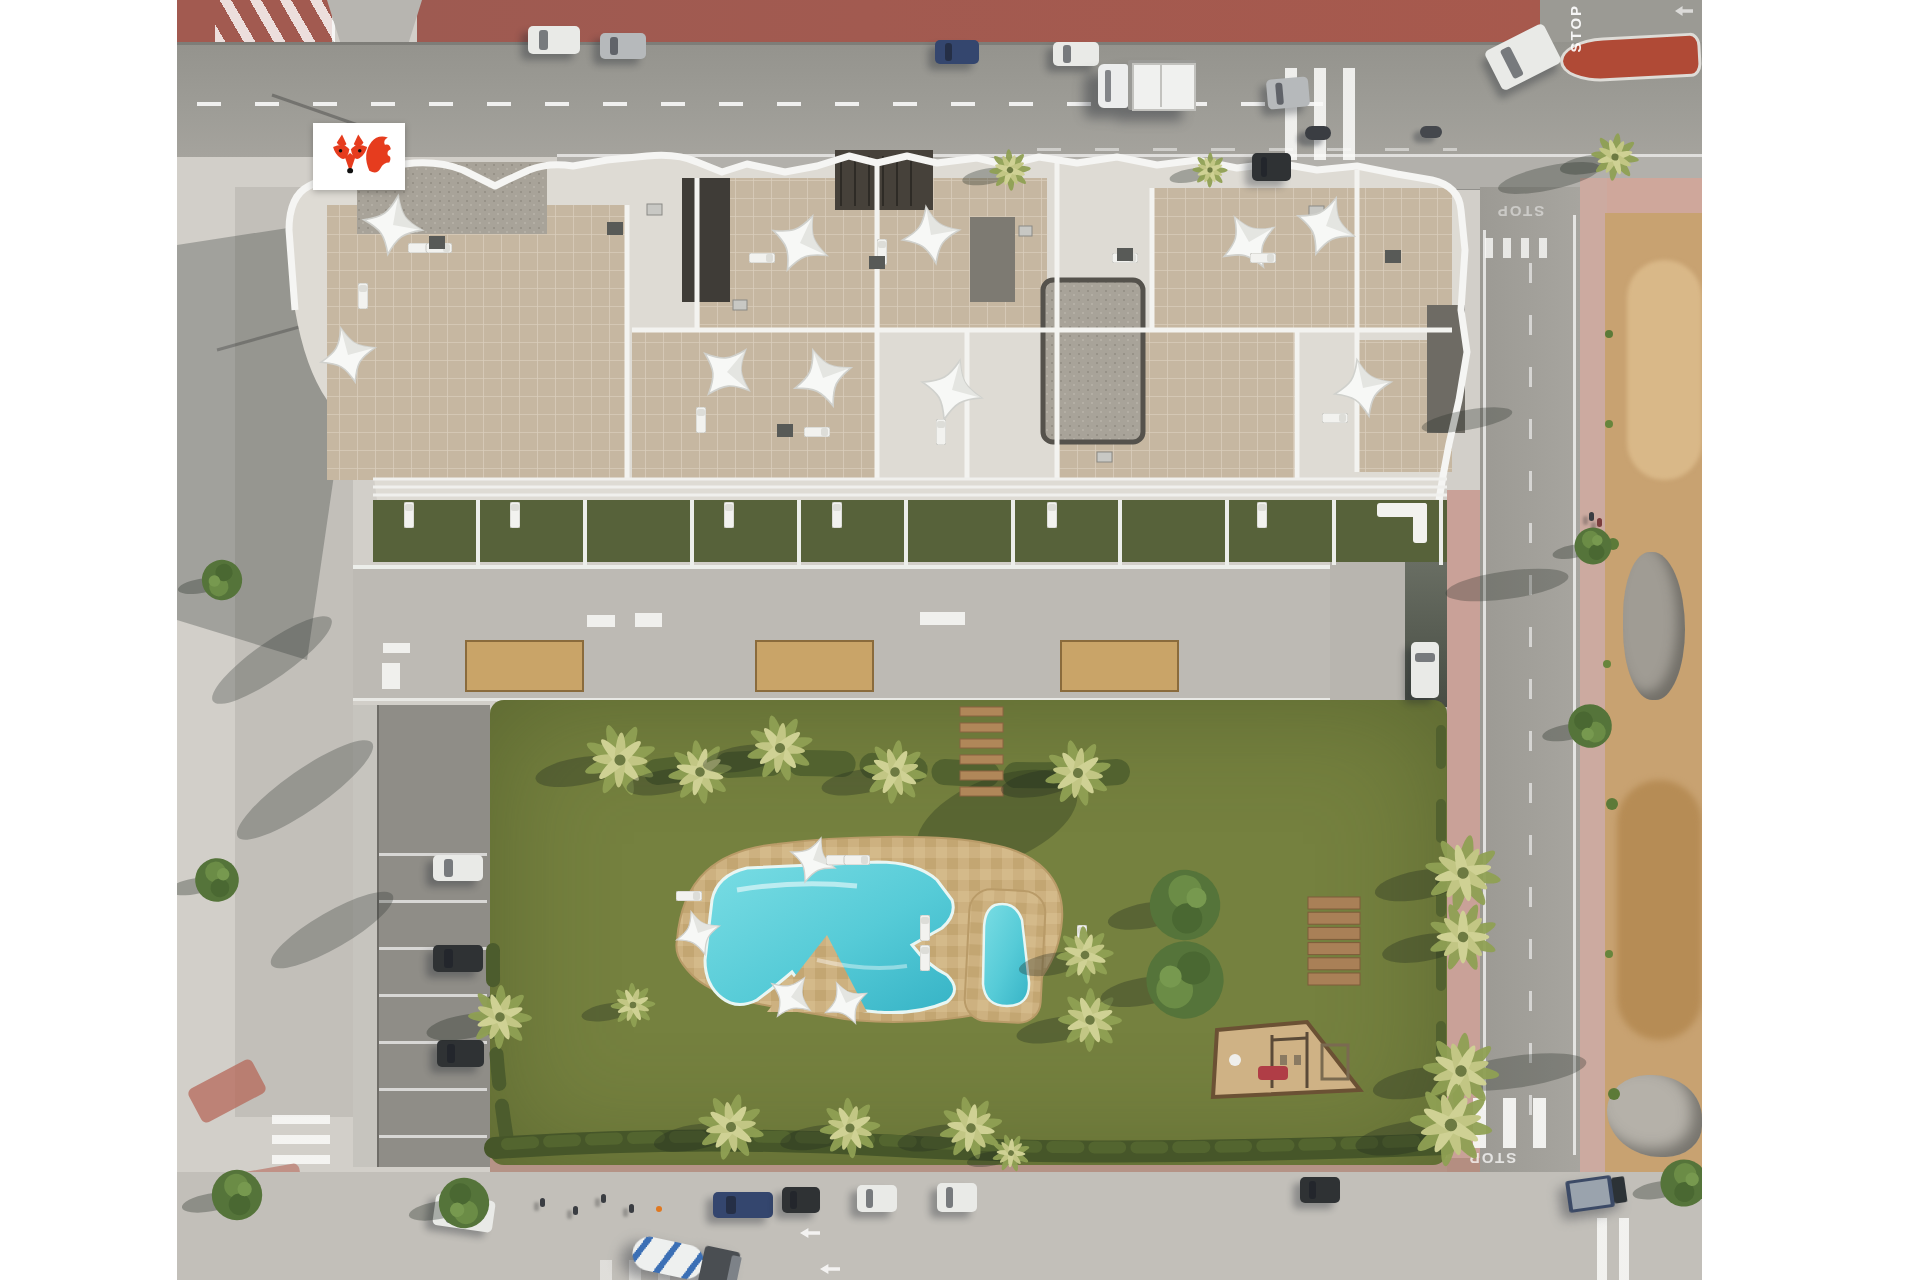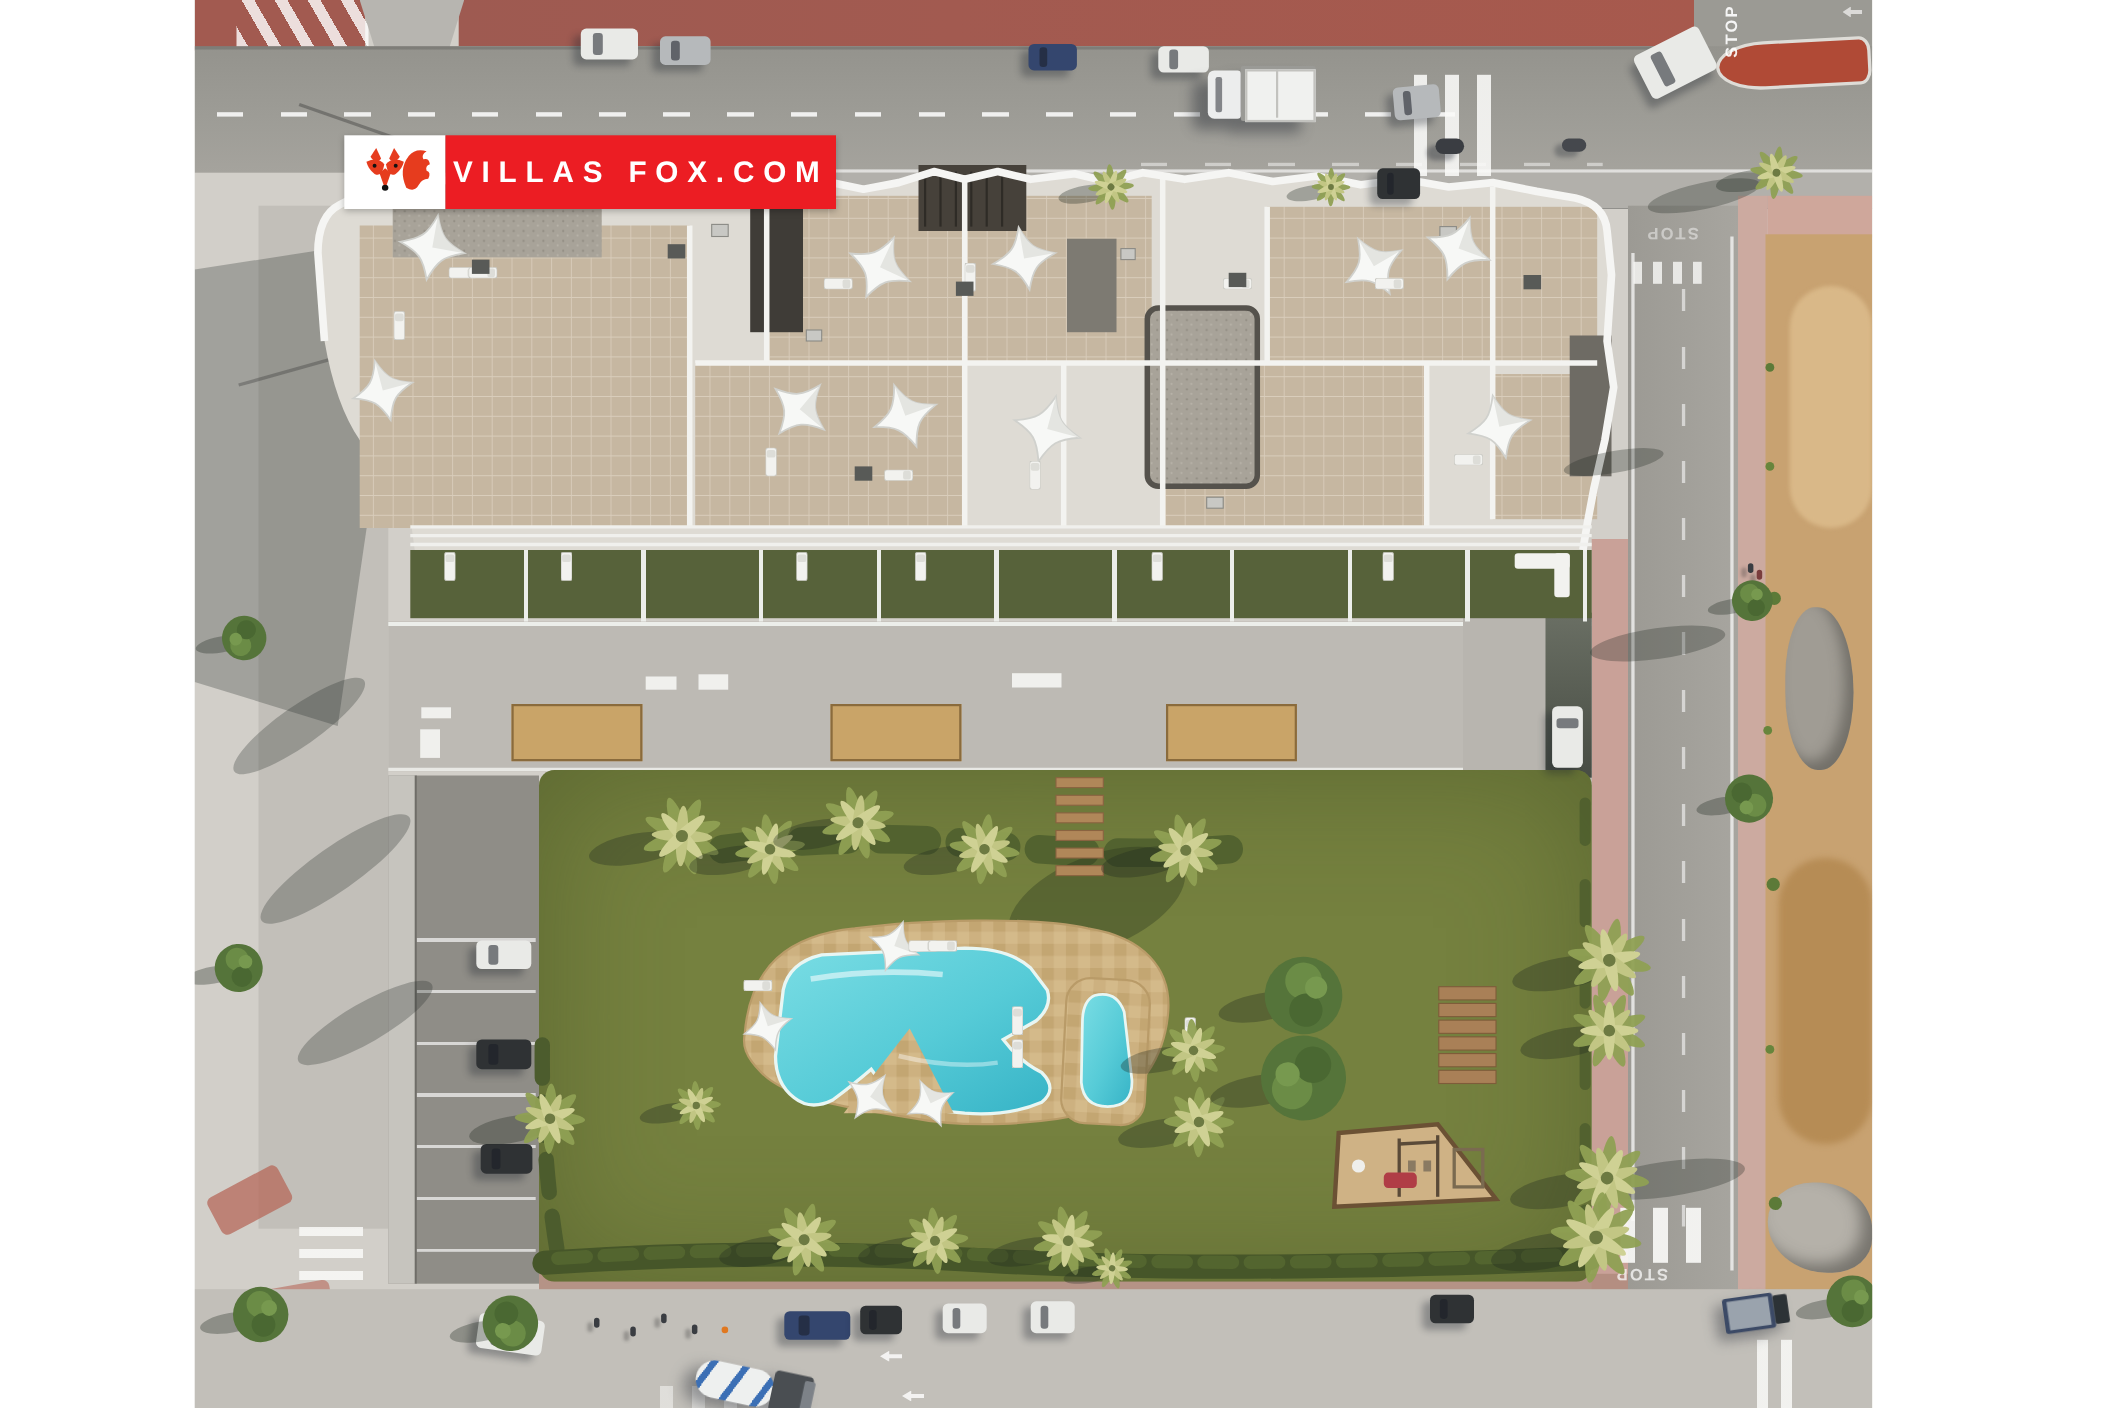--- a/index.html
+++ b/index.html
@@ -476,19 +476,16 @@
           <path d="M11,20 Q25,13 33,23 Q30,40 21,35 Q13,29 11,20 Z"></path>
           <path d="M57,20 Q43,13 35,23 Q38,40 47,35 Q55,29 57,20 Z"></path>
           <path d="M27,34 L34,28 L41,34 L34,54 Z"></path>
           <path d="M60,52 Q50,30 63,13 Q71,3 85,7 Q78,11 81,17 Q88,15 89,23 Q83,25 85,31 Q91,33 87,41 Q79,41 75,49 Q70,58 60,52 Z"></path>
         </g>
         <circle cx="21" cy="25" r="2.4" fill="#111"></circle>
         <circle cx="47" cy="25" r="2.4" fill="#111"></circle>
         <ellipse cx="34" cy="52" rx="4" ry="3.6" fill="#111"></ellipse>
       </svg>
     </div>
-    <div class="logo-banner">
-      <span class="logo-text">VILLAS FOX.COM</span>
-    </div>
   </div>
 
 </div>
 </div>
 
 </body></html>

